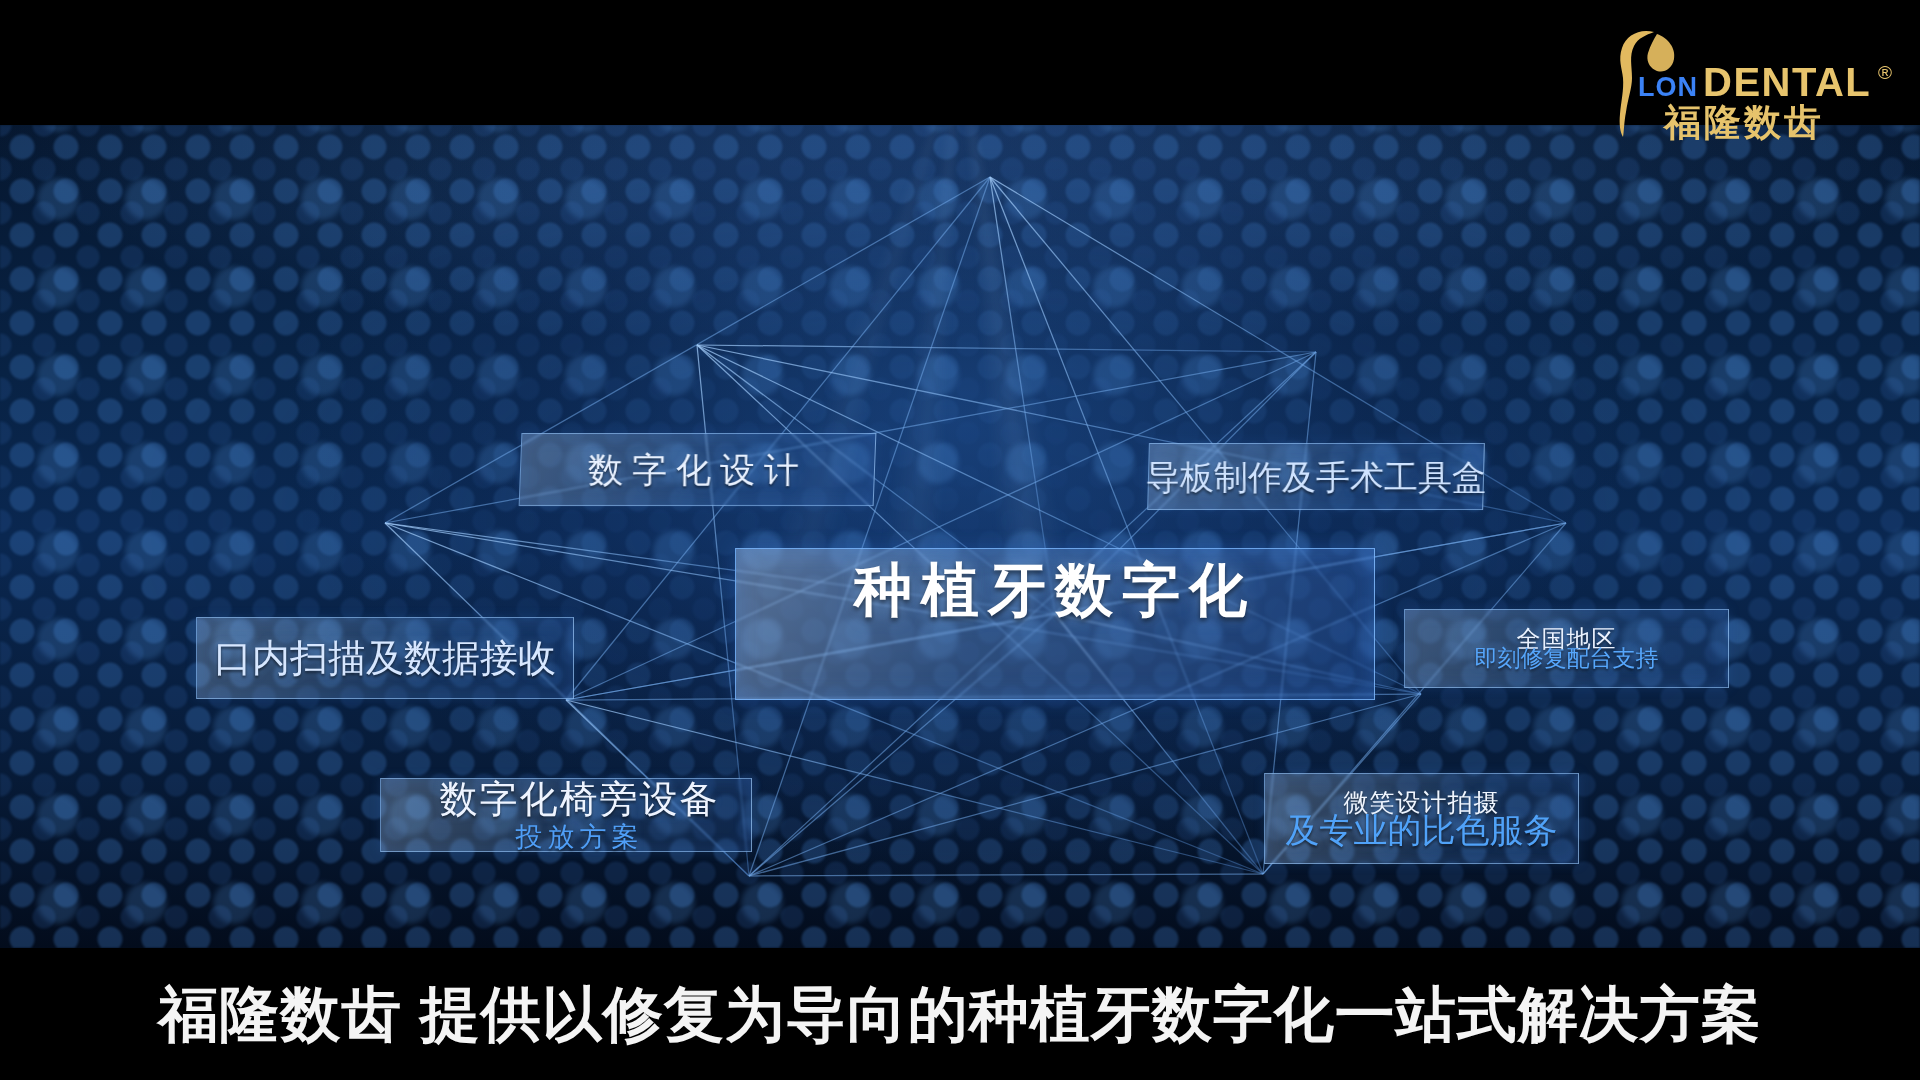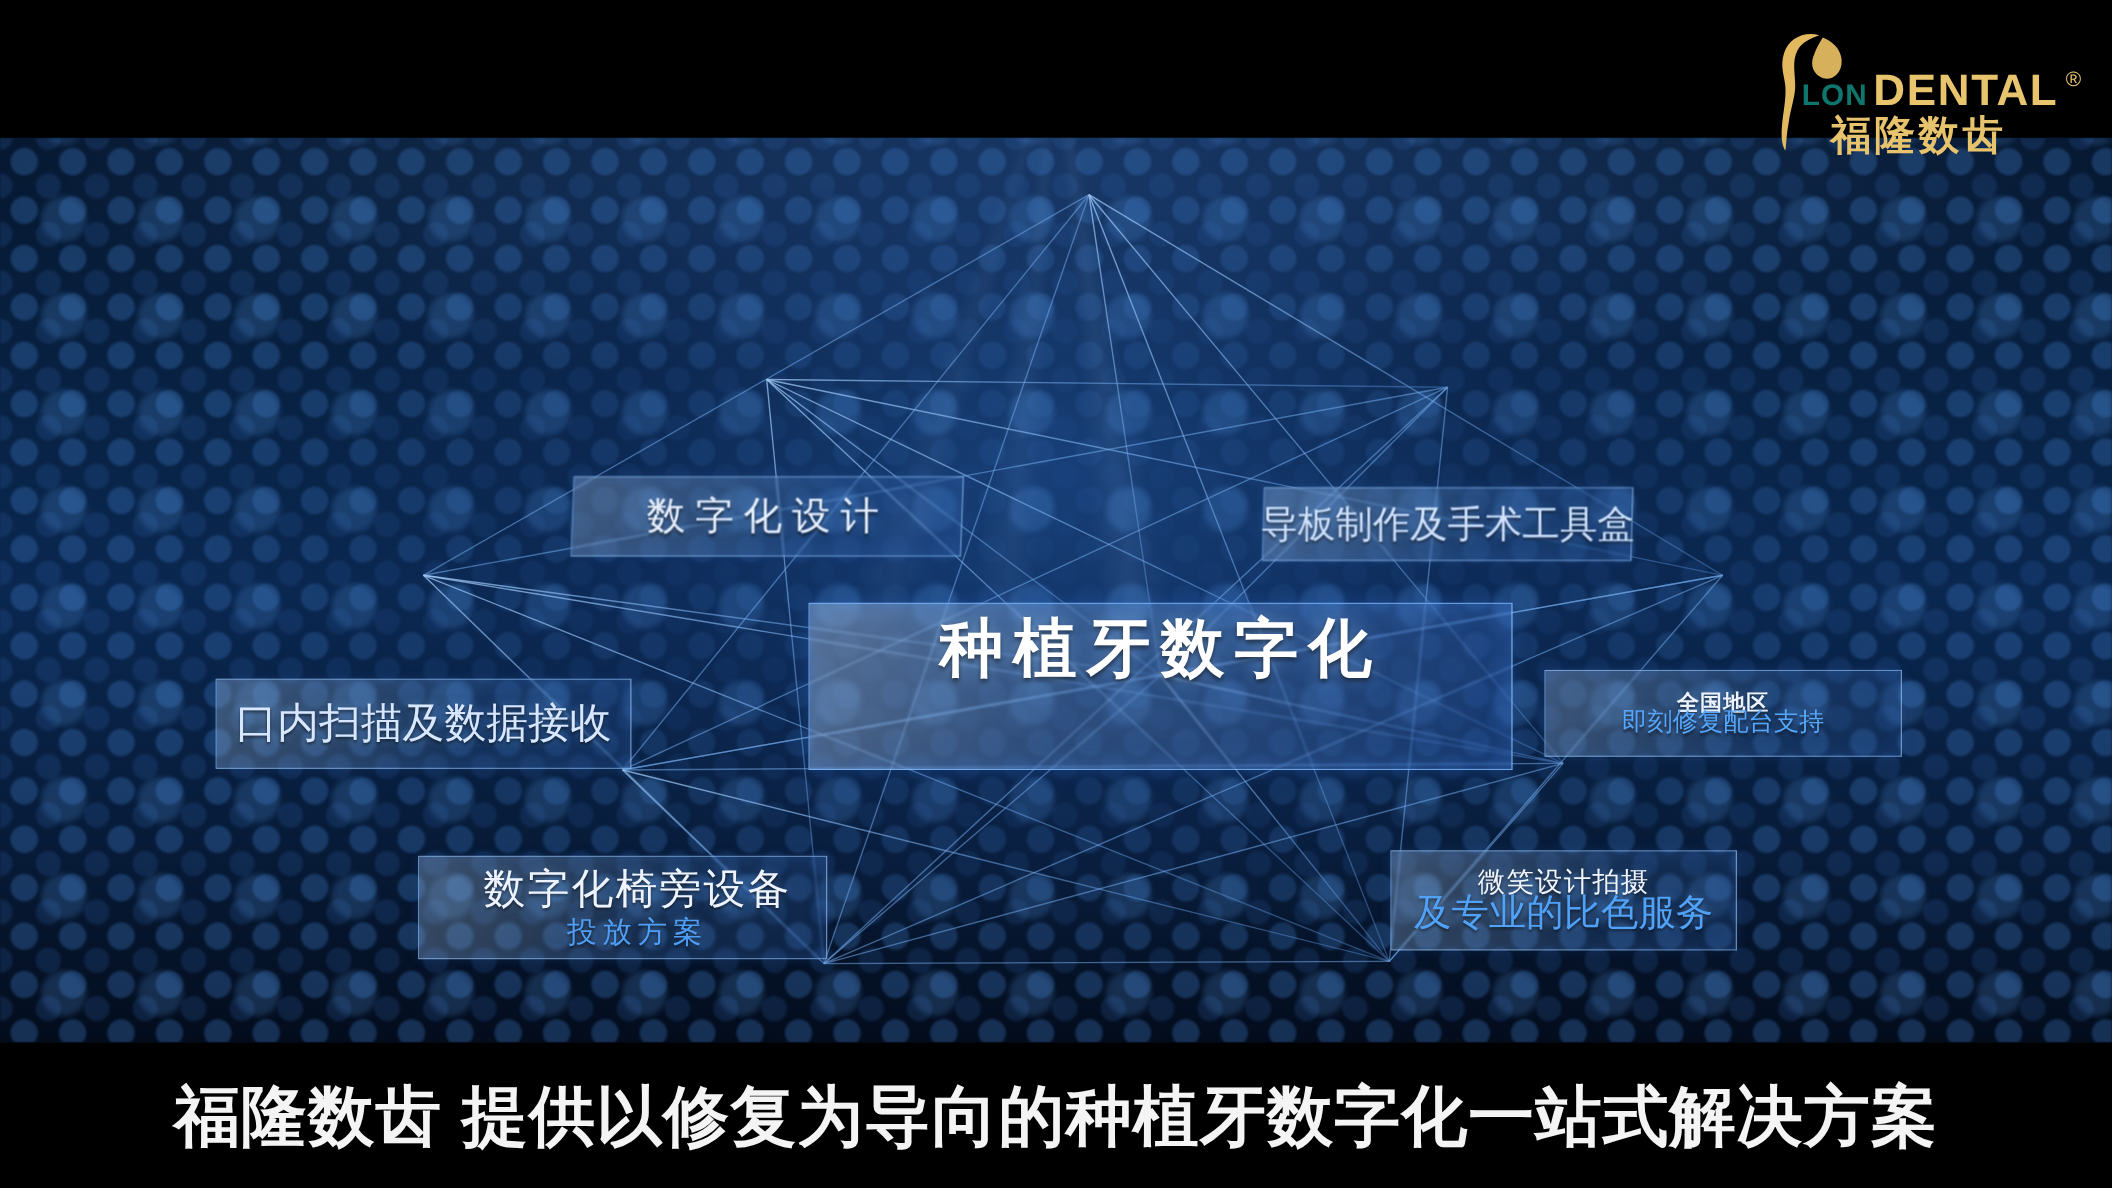--- a/index.html
+++ b/index.html
@@ -108,42 +108,42 @@
   
   #node-ur{left:1148px;top:318px;width:336px;height:67px;transform:skewX(-1.5deg);}
   #node-ur .l1{font-size:34px;letter-spacing:0px;color:#cfe3ff;transform:skewX(1.5deg);}
 
   
   #node-left{left:196px;top:492px;width:378px;height:82px;}
   #node-left .l1{font-size:38px;letter-spacing:0;color:#d7e7ff;}
 
   
   #node-right{left:1404px;top:484px;width:325px;height:79px;}
-  #node-right .l1{font-size:20px;letter-spacing:1px;margin-bottom:-4px;color:#ecf3ff;font-weight:bold;}
+  #node-right .l1{font-size:24px;letter-spacing:1px;margin-bottom:-4px;color:#ecf3ff;}
   #node-right .l2{font-size:23px;letter-spacing:0;color:#56a6fb;}
 
   
-  #node-ll{left:380px;top:653px;width:372px;height:94px;padding-left:27px;}
+  #node-ll{left:380px;top:653px;width:372px;height:74px;padding-left:27px;}
   #node-ll .l1{font-size:38px;letter-spacing:2px;color:#eef4ff;}
   #node-ll .l2{font-size:27px;letter-spacing:5px;margin-top:6px;color:#4f9ef6;}
 
   
   #node-lr{left:1264px;top:648px;width:315px;height:91px;}
   #node-lr .l1{font-size:25px;letter-spacing:1px;color:#f0f6ff;margin-bottom:-2px;}
   #node-lr .l2{font-size:34px;letter-spacing:0;color:#50a2f8;}
 
   
   #logo{position:absolute;right:30px;top:28px;z-index:70;width:300px;height:108px;}
   #logo-tooth{position:absolute;left:10px;top:-2px;width:86px;height:112px;}
   #logo-wordmark{
     position:absolute;left:48px;top:32px;width:252px;height:44px;
     display:flex;align-items:baseline;
   }
   #logo-lon{
-    font-size:27px;font-weight:700;color:#0f766e;letter-spacing:1px;
+    font-size:27px;font-weight:700;color:#3b82f6;letter-spacing:1px;
     font-family:"Liberation Sans",sans-serif;
   }
   #logo-dental{
     font-size:40px;font-weight:700;color:#e7c46d;letter-spacing:1.5px;margin-left:5px;
     font-family:"Liberation Sans",sans-serif;
   }
   #logo-reg{
     position:absolute;right:-2px;top:2px;font-size:19px;color:#e7c46d;font-weight:400;
   }
   #logo-cn{

